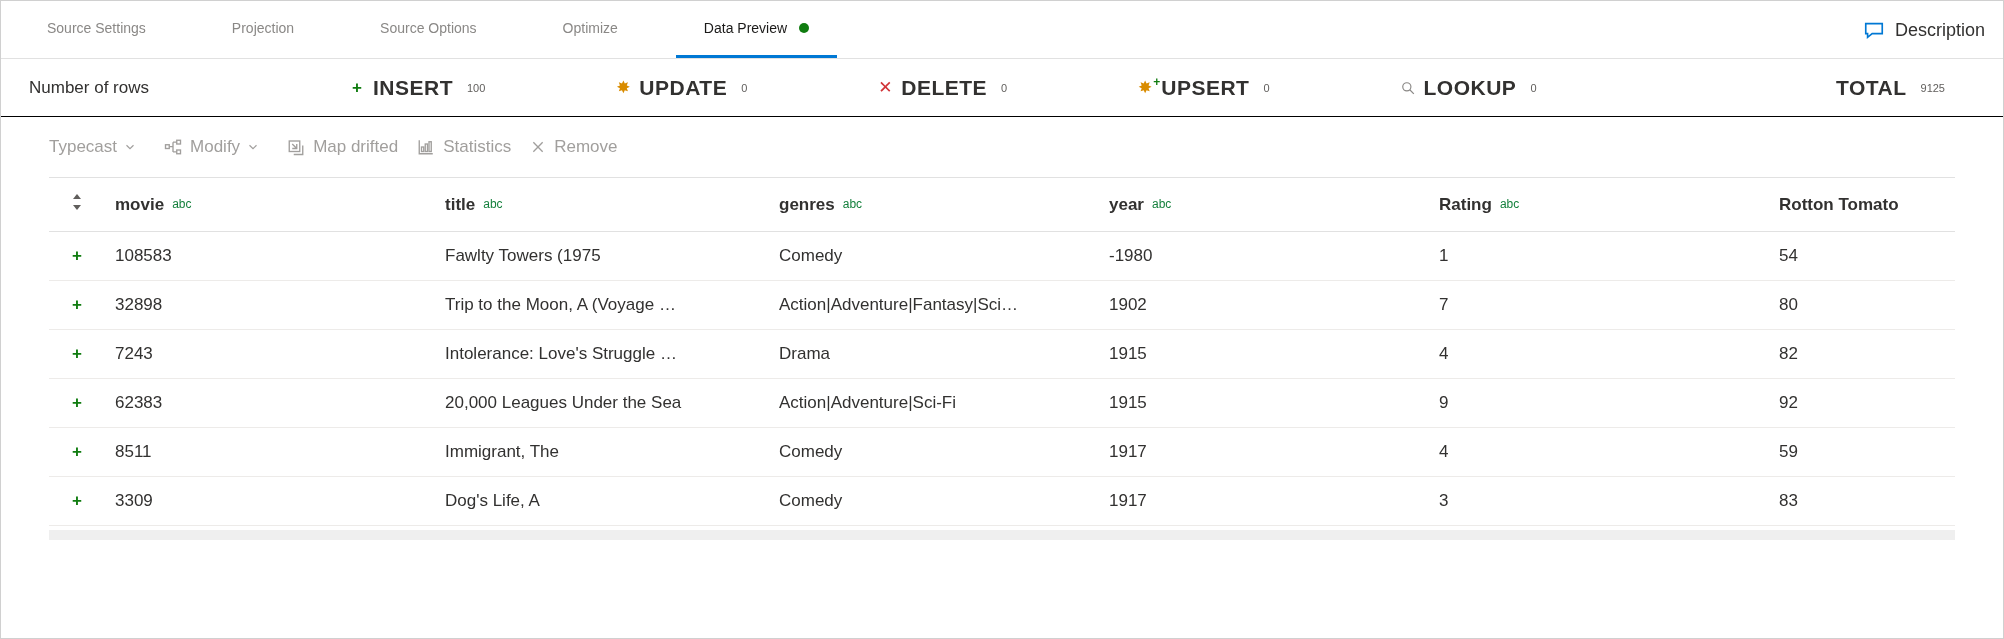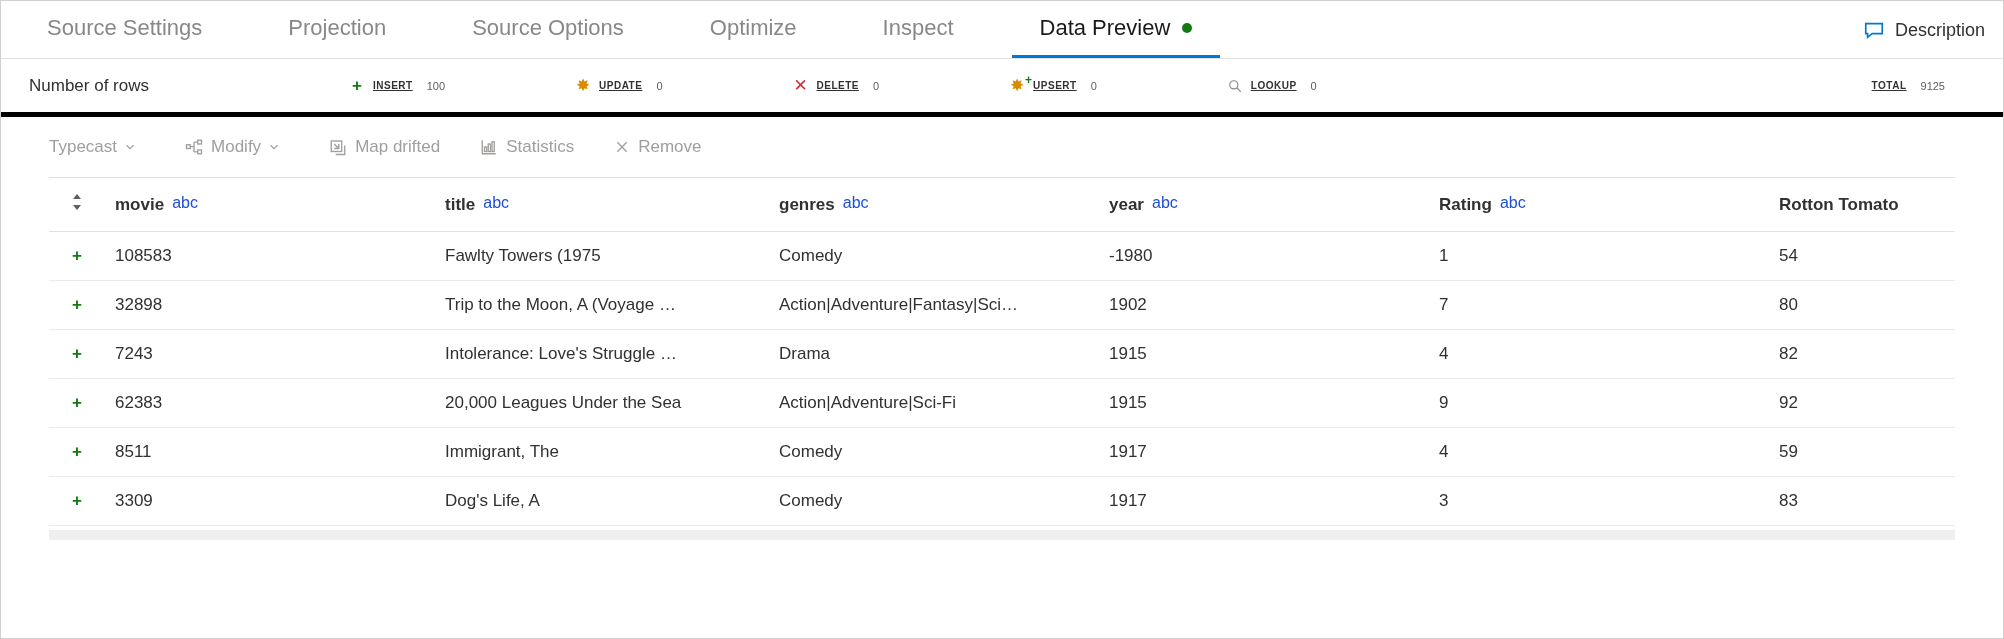--- a/index.html
+++ b/index.html
@@ -21,21 +21,21 @@
       border-bottom: 1px solid #e1e1e1;
       padding-left: 18px;
       height: 58px;
     }
     .tab {
       display: flex;
       align-items: center;
       padding: 0 28px;
       margin-right: 30px;
       height: 100%;
-      font-size: 22px;
+      font-size: 14px;
       color: #8a8886;
       cursor: pointer;
       border-bottom: 3px solid transparent;
     }
     .tab.active {
       color: #1b1a19;
       font-weight: 400;
       border-bottom: 3px solid #0078d4;
       text-align: center;
     }
@@ -56,52 +56,51 @@
       cursor: pointer;
     }
     .desc-link svg { margin-right: 10px; }
 
     
     .stats {
       display: flex;
       align-items: center;
       height: 58px;
       padding: 0 28px;
-      border-bottom: 5px solid #000000;
+      border-bottom: 1px solid #000000;
       font-size: 17px;
       text-align: center;
     }
     .stats-label { margin-right: 200px; color: #323130; }
     .stat {
       display: flex;
       align-items: center;
       margin-right: 130px;
     }
     .stat.total { margin-left: auto; margin-right: 30px; }
     .stat .stat-name {
-      font-size: 10px;
+      font-size: 21px;
       font-weight: 700;
       letter-spacing: .5px;
       color: #323130;
-      text-decoration: underline;
     }
     .stat .stat-value {
       margin-left: 14px;
       font-size: 11px;
       color: #605e5c;
     }
     .stat-ico { width: 16px; height: 16px; margin-right: 8px; display: inline-flex; align-items: center; justify-content: center; }
 
     
     .toolbar {
       display: flex;
       align-items: center;
       padding: 0 48px;
       height: 60px;
-      gap: 40px;
+      gap: 19px;
     }
     .tbtn {
       display: flex;
       align-items: center;
       color: #a19f9d;
       font-size: 17px;
       cursor: pointer;
     }
     .tbtn svg { margin-right: 8px; }
 
@@ -121,22 +120,22 @@
       font-weight: 600;
       color: #323130;
       padding: 16px 10px;
       border-top: 1px solid #e1e1e1;
       border-bottom: 1px solid #e1e1e1;
       white-space: nowrap;
       overflow: hidden;
     }
     thead th.sort-col { width: 56px; text-align: center; font-weight: normal; color: #605e5c; }
     thead th .type-tag {
-      font-size: 16px;
-      color: #1d4ed8;
+      font-size: 12px;
+      color: #15803d;
       margin-left: 8px;
       font-weight: 400;
       position: relative;
       top: -2px;
     }
     tbody td {
       font-size: 17px;
       padding: 14px 10px;
       border-bottom: 1px solid #edebe9;
       white-space: nowrap;
@@ -170,23 +169,20 @@
       <span>Source Settings</span>
     </div>
   <div class="tab">
       <span>Projection</span>
     </div>
   <div class="tab">
       <span>Source Options</span>
     </div>
   <div class="tab">
       <span>Optimize</span>
-    </div>
-  <div class="tab">
-      <span>Inspect</span>
     </div>
   <div class="tab active">
     <span>Data Preview</span>
     <span class="dot"></span>
   </div>
   <div class="tabs-spacer"></div>
   <div class="desc-link">
     <svg width="22" height="22" viewBox="0 0 24 24" fill="none" stroke="#0078d4" stroke-width="1.8">
       <path d="M3 5 h18 v11 h-11 l-5 4 v-4 h-2 z"></path>
     </svg>

